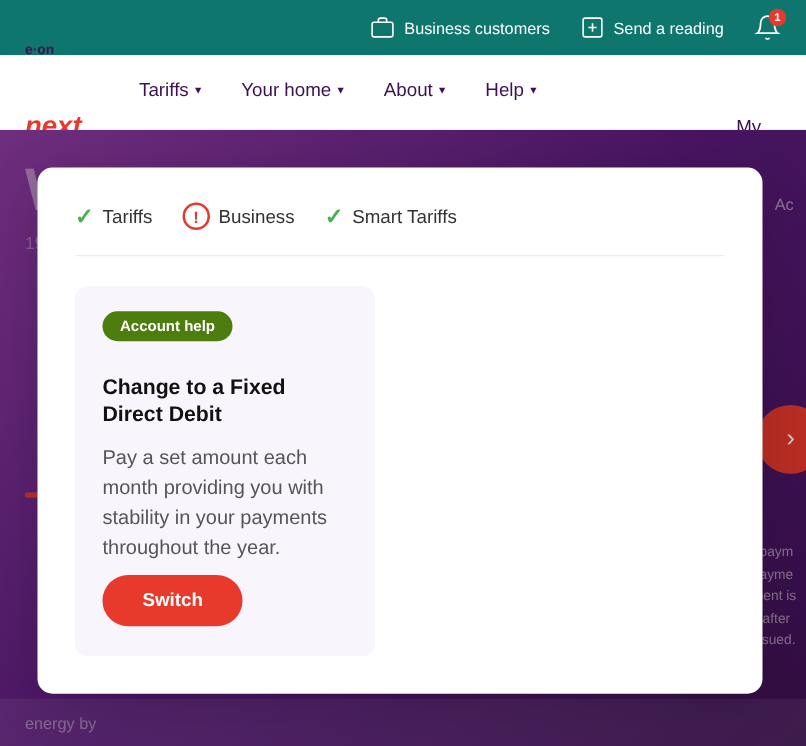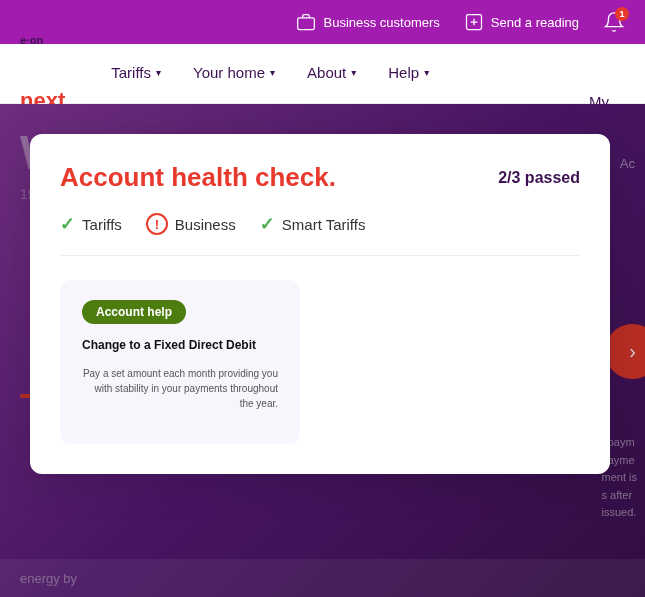--- a/index.html
+++ b/index.html
@@ -7,21 +7,21 @@
       font-family: -apple-system, BlinkMacSystemFont, 'Segoe UI', sans-serif;
       background: #f0eaf7;
       width: 645px;
       height: 597px;
       overflow: hidden;
       position: relative;
     }
 
     
     .top-bar {
-      background: #a21caf;
+      background: #0f766e;
       height: 44px;
       display: flex;
       align-items: center;
       justify-content: flex-end;
       padding: 0 20px;
       gap: 24px;
     }
     .top-bar-item {
       display: flex;
       align-items: center;
@@ -77,20 +77,21 @@
     }
     .logo-eon {
       color: #3d1152;
       font-size: 11px;
       font-weight: bold;
     }
     .logo-next {
       color: #e8392d;
       font-size: 22px;
       font-weight: bold;
+      font-style: italic;
     }
     .nav-items {
       display: flex;
       align-items: center;
       gap: 0;
       flex: 1;
     }
     .nav-item {
       display: flex;
       align-items: center;
@@ -234,32 +235,32 @@
       font-size: 12px;
       font-weight: 600;
       padding: 5px 14px;
       border-radius: 20px;
       display: inline-block;
       margin-bottom: 14px;
     }
 
     .card-title {
       color: #111;
-      font-size: 12px;
+      font-size: 17px;
       font-weight: bold;
       margin-bottom: 12px;
       line-height: 1.3;
+      margin-top: 12px;
     }
 
     .card-description {
       color: #555;
-      font-size: 10px;
+      font-size: 16px;
       line-height: 1.5;
       margin-bottom: 9px;
-      text-align: right;
     }
 
     .switch-btn {
       background: #e8392d;
       color: #fff;
       border: none;
       border-radius: 25px;
       padding: 12px 32px;
       font-size: 15px;
       font-weight: 600;
@@ -344,40 +345,37 @@
   </div>
 
   <div style="position:absolute;top:290px;left:20px;right:100px;height:4px;background:rgba(255,255,255,0.2);border-radius:2px;">
     <div style="width:60%;height:100%;background:#e8392d;border-radius:2px;"></div>
   </div>
 </div>
 
 <div class="overlay">
   <div class="modal">
 
-    <div class="modal-header">
-      <h2 class="modal-title">Account health check.</h2>
-      <span class="modal-passed">2/3 passed</span>
-    </div>
 
     <div class="modal-checks">
       <div class="check-item">
         <span class="check-pass">✓</span>
         <span>Tariffs</span>
       </div>
       <div class="check-item">
         <div class="check-warn">!</div>
         <span>Business</span>
       </div>
       <div class="check-item">
         <span class="check-pass">✓</span>
         <span>Smart Tariffs</span>
       </div>
     </div>
 
     <div class="card">
       <div class="card-badge">Account help</div>
       <div class="card-title">Change to a Fixed Direct Debit</div>
       <div class="card-description">Pay a set amount each month providing you with stability in your payments throughout the year.</div>
+      <button class="switch-btn">Switch</button>
     </div>
 
   </div>
 </div>
 
 </body></html>

